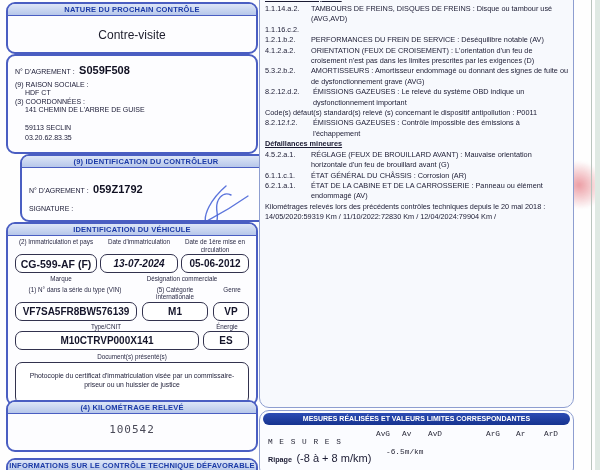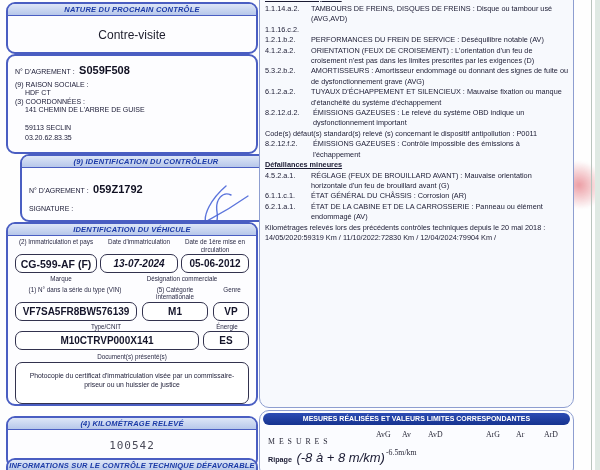--- a/index.html
+++ b/index.html
@@ -2,21 +2,21 @@
 <html><head>
 <meta charset="utf-8">
 <style>
   html,body{margin:0;padding:0;width:600px;height:470px;overflow:hidden;
     background:#ffffff;font-family:"Liberation Sans",sans-serif;position:relative;}
   #page{position:absolute;inset:0;background:#fefefe;}
 
   
   .box{position:absolute;border:2px solid #4a5ec2;border-radius:9px;background:#fdfdff;overflow:hidden;}
   .box-header{background:linear-gradient(#dde6f7,#b7c7ea);border-bottom:1px solid #4a5ec2;
-    color:#1b3aa6;font-weight:bold;font-size:7.5px;line-height:11px;text-align:center;letter-spacing:.2px;font-style:italic;}
+    color:#1b3aa6;font-weight:bold;font-size:7.5px;line-height:11px;text-align:center;letter-spacing:.2px;}
 
   
   .center-text{font-size:12px;color:#1d1d2c;text-align:center;margin-top:12px;}
   .lbl{font-size:7px;color:#20203a;}
   .val-big{font-size:11px;font-weight:bold;color:#101022;}
   .pad{padding:4px 7px;}
   .addr{font-size:7px;color:#20203a;line-height:10px;margin-left:10px;}
 
   
   .vrow{display:flex;justify-content:space-between;padding:0 7px;}
@@ -43,24 +43,24 @@
   .clip-head{height:3px;overflow:hidden;}
   .clip-head span{display:block;margin-top:-8px;font-weight:bold;text-decoration:underline;}
   .kil{}
 
   
   #mesures{position:absolute;left:259px;top:410px;width:313px;height:66px;
     border:1px solid #8e9ed0;border-radius:10px;background:#fbfcff;overflow:hidden;}
   .mes-header{margin:2px 3px;background:linear-gradient(#2c4cb4,#16338f);color:#fff;
     font-weight:bold;font-size:7px;line-height:12px;text-align:center;border-radius:7px;}
   .m-row{position:absolute;left:8px;right:2px;height:12px;white-space:nowrap;}
-  .mono{font-family:Liberation Serif, serif;font-size:7.8px;color:#2a2a3a;}
+  .mono{font-family:Liberation Mono, monospace;font-size:7.8px;color:#2a2a3a;}
   .mcol{position:absolute;top:0;}
   .rip-label-b{font-weight:bold;font-size:7.2px;color:#1b1b33;}
-  .rip-range{font-size:13px;color:#1b1b33;font-style:italic;}
+  .rip-range{font-size:11px;color:#1b1b33;}
   .clip-row{overflow:hidden;height:6px;}
 
   
   .wm-ring{position:absolute;left:300px;top:110px;width:220px;height:200px;border-radius:40px;
     border:16px solid rgba(90,120,185,0.07);transform:rotate(-12deg);pointer-events:none;}
   .wm-bar{position:absolute;left:340px;top:150px;width:150px;height:120px;border-radius:20px;
     background:rgba(90,120,185,0.05);transform:rotate(18deg);pointer-events:none;}
   .stamp-red{position:absolute;left:543px;top:152px;width:72px;height:66px;pointer-events:none;
     background:radial-gradient(closest-side,rgba(215,40,55,0.45),rgba(215,40,55,0.0) 72%);
     transform:rotate(24deg);filter:blur(1px);}
@@ -174,21 +174,21 @@
     </div>
     <div class="vrow">
       <div class="vfield" style="width:182px;">M10CTRVP000X141</div>
       <div class="vfield" style="width:44px;">ES</div>
     </div>
 
     <div class="vlabel" style="margin-top:3px;">Document(s) présenté(s)</div>
     <div class="docbox">Photocopie du certificat d'immatriculation visée par un commissaire-priseur ou un huissier de justice</div>
   </div>
 
-  <div class="box" style="left:6px;top:416px;width:248px;height:48px;">
+  <div class="box" style="left:6px;top:400px;width:248px;height:48px;">
     <div class="box-header">(4) KILOMÉTRAGE RELEVÉ</div>
     <div class="km-value">100542</div>
   </div>
 
   <div class="box" style="left:6px;top:458px;width:248px;height:16px;border-radius:9px 9px 0 0;">
     <div class="box-header">INFORMATIONS SUR LE CONTRÔLE TECHNIQUE DÉFAVORABLE</div>
   </div>
 
   <div id="defects">
     <div id="defect-list">
@@ -208,24 +208,20 @@
         <span class="d-code">1.2.1.b.2.</span>
         <span class="d-text">PERFORMANCES DU FREIN DE SERVICE : Déséquilibre notable (AV)</span>
       </div>
       <div class="d-item">
         <span class="d-code">4.1.2.a.2.</span>
         <span class="d-text">ORIENTATION (FEUX DE CROISEMENT) : L'orientation d'un feu de croisement n'est pas dans les limites prescrites par les exigences (D)</span>
       </div>
       <div class="d-item">
         <span class="d-code">5.3.2.b.2.</span>
         <span class="d-text">AMORTISSEURS : Amortisseur endommagé ou donnant des signes de fuite ou de dysfonctionnement grave (AVG)</span>
-      </div>
-      <div class="d-item">
-        <span class="d-code">6.1.2.a.2.</span>
-        <span class="d-text">TUYAUX D'ÉCHAPPEMENT ET SILENCIEUX : Mauvaise fixation ou manque d'étanchéité du système d'échappement</span>
       </div>
       <div class="d-item">
         <span class="d-code" style="width:48px;">8.2.12.d.2.</span>
         <span class="d-text">ÉMISSIONS GAZEUSES : Le relevé du système OBD indique un dysfonctionnement important</span>
       </div>
 
       <div class="d-note">Code(s) défaut(s) standard(s) relevé (s) concernant le dispositif antipollution : P0011</div>
 
       <div class="d-item">
         <span class="d-code" style="width:48px;">8.2.12.f.2.</span>

